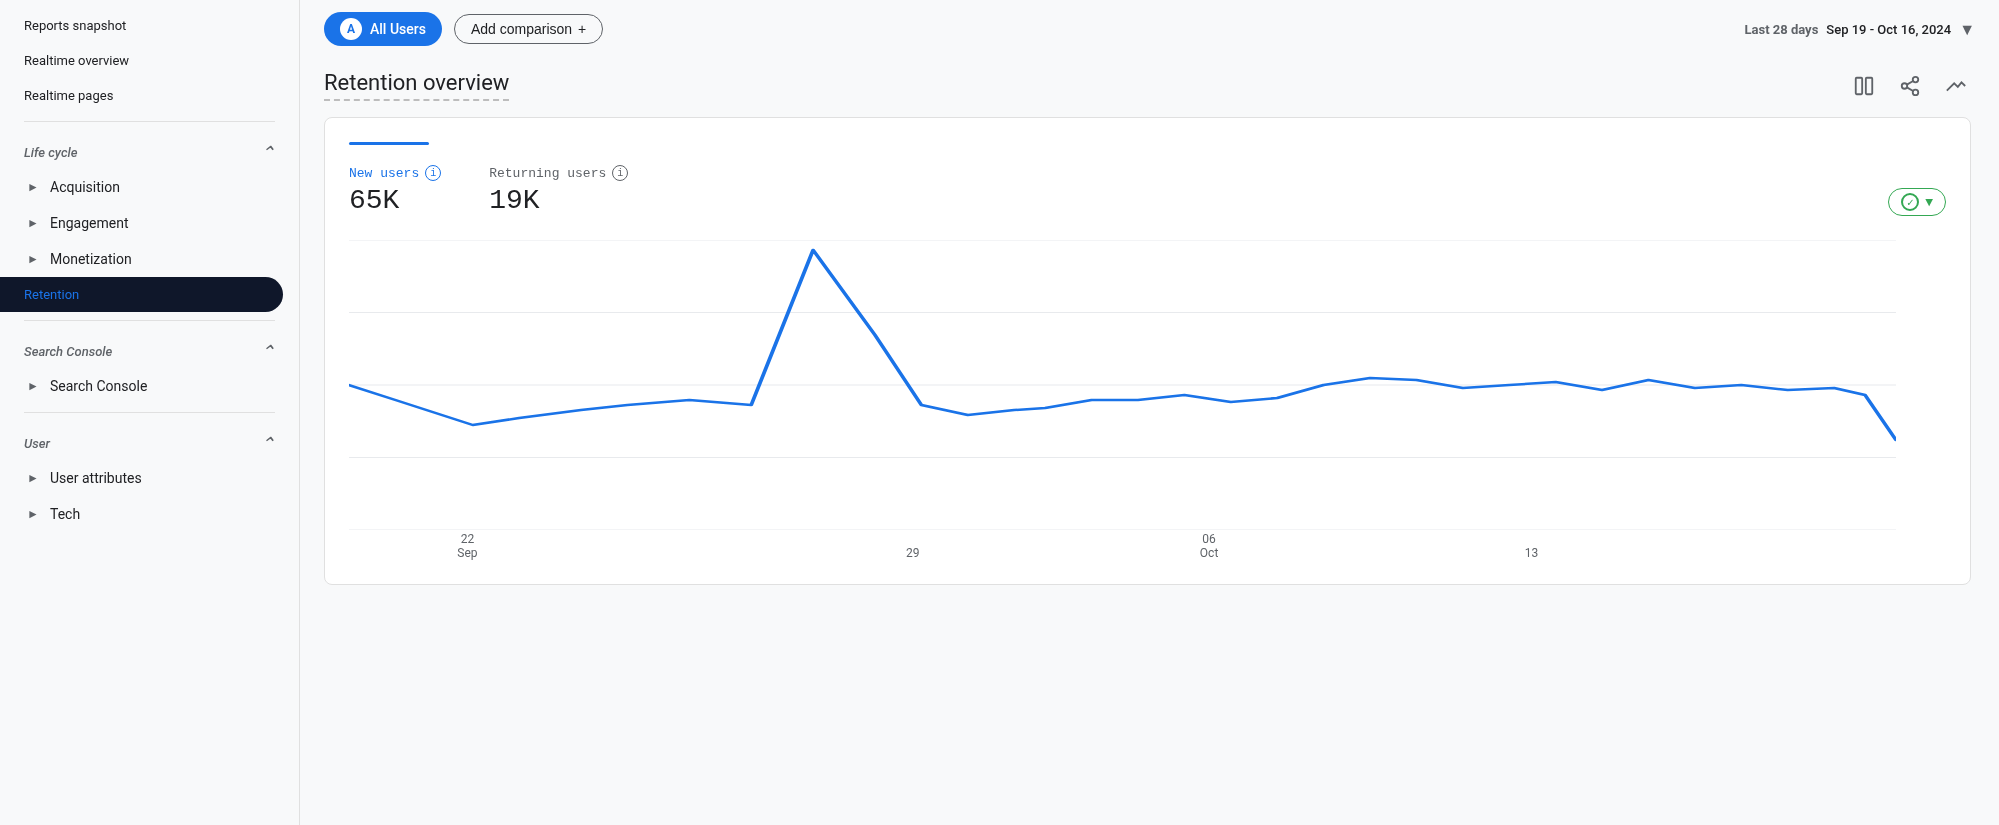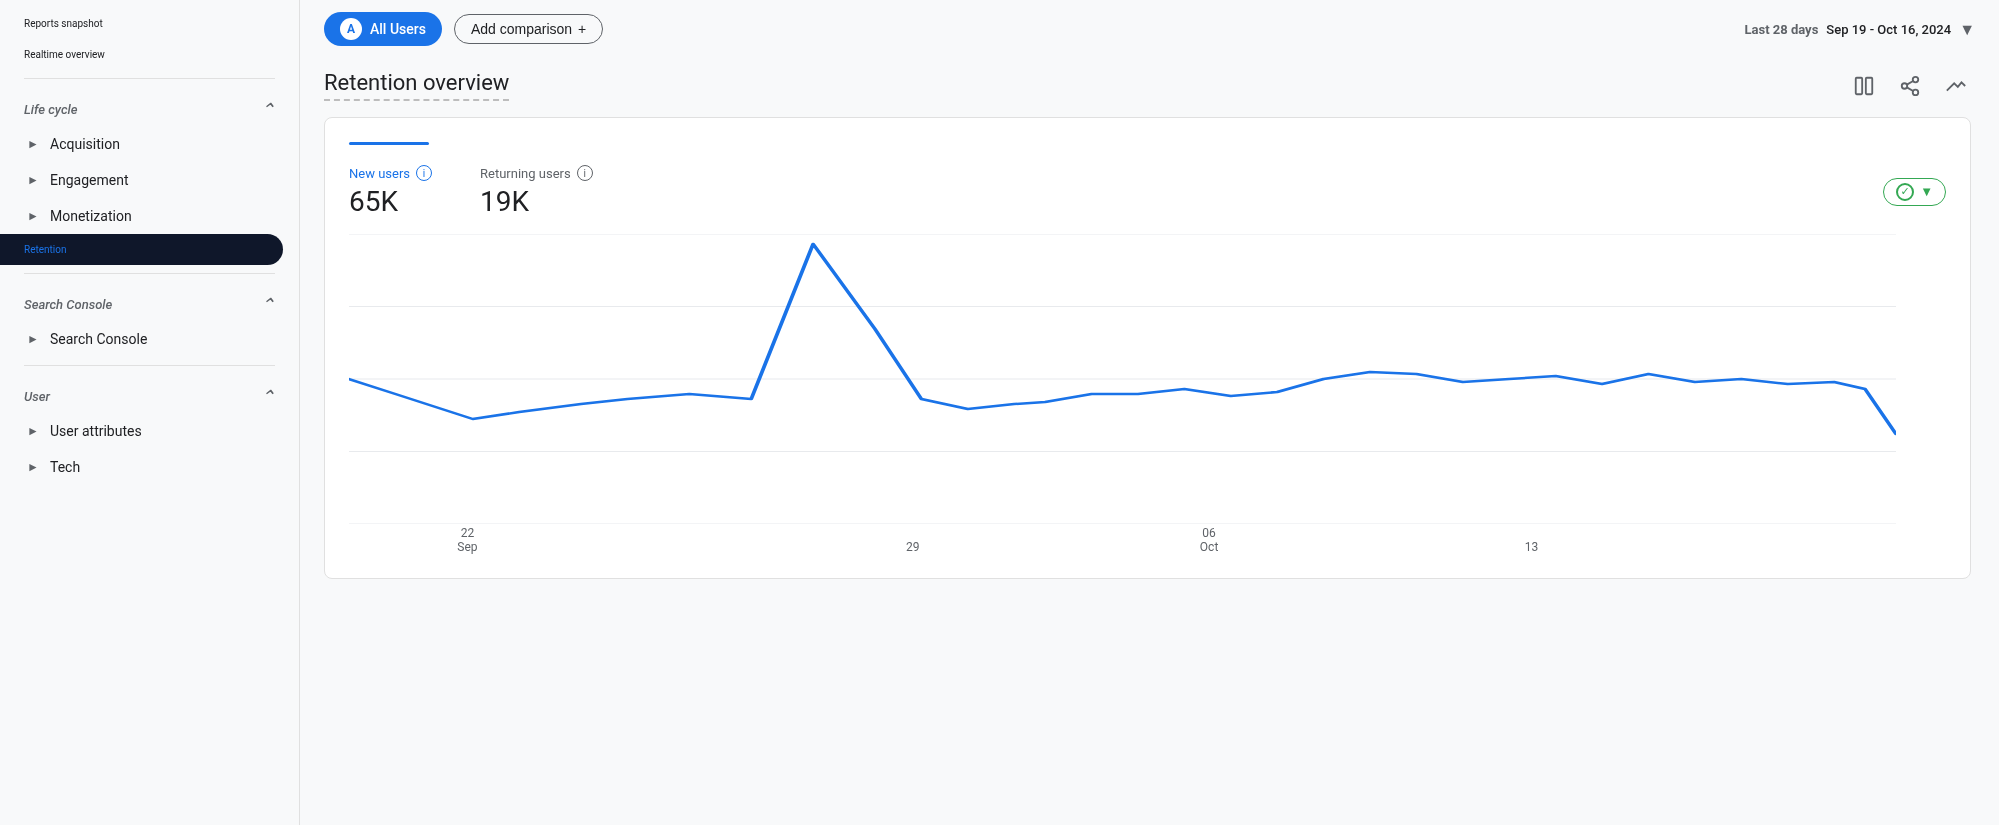--- a/index.html
+++ b/index.html
@@ -23,21 +23,21 @@
       flex-direction: column;
       padding: 8px 0;
       overflow-y: auto;
     }
 
     .sidebar-nav-item {
       display: flex;
       align-items: center;
       padding: 10px 24px;
       cursor: pointer;
-      font-size: 10px;
+      font-size: 13px;
       color: #202124;
       border-radius: 0 24px 24px 0;
       margin-right: 16px;
     }
     .sidebar-nav-item.active {
       background: #0f172a;
       color: #1a73e8;
       font-weight: 400;
     }
 
@@ -210,23 +210,24 @@
     .chart-card {
       background: white;
       border-radius: 8px;
       border: 1px solid #e0e0e0;
       padding: 24px;
     }
 
     
     .metrics-row {
       display: flex;
-      align-items: center;
+      align-items: flex-end;
       justify-content: space-between;
-      margin-bottom: 16px;
+      margin-bottom: 24px;
+      font-family: Liberation Mono, monospace;
     }
     .metrics-left {
       display: flex;
       gap: 48px;
       align-items: flex-start;
     }
     .metric-item {}
     .metric-label {
       display: flex;
       align-items: center;
@@ -336,20 +337,23 @@
 </head>
 <body>
 
 <nav class="sidebar">
 
   <div class="sidebar-nav-item">
     <span>Reports snapshot</span>
   </div>
   <div class="sidebar-nav-item">
     <span>Realtime overview</span>
+  </div>
+  <div class="sidebar-nav-item">
+    <span>Realtime pages</span>
   </div>
 
   <hr class="sidebar-divider">
 
   <div class="sidebar-section-header">
     <span>Life cycle</span>
     <span class="chevron-icon">⌃</span>
   </div>
   <div class="sidebar-item-with-arrow">
     <span class="arrow-icon">►</span>

